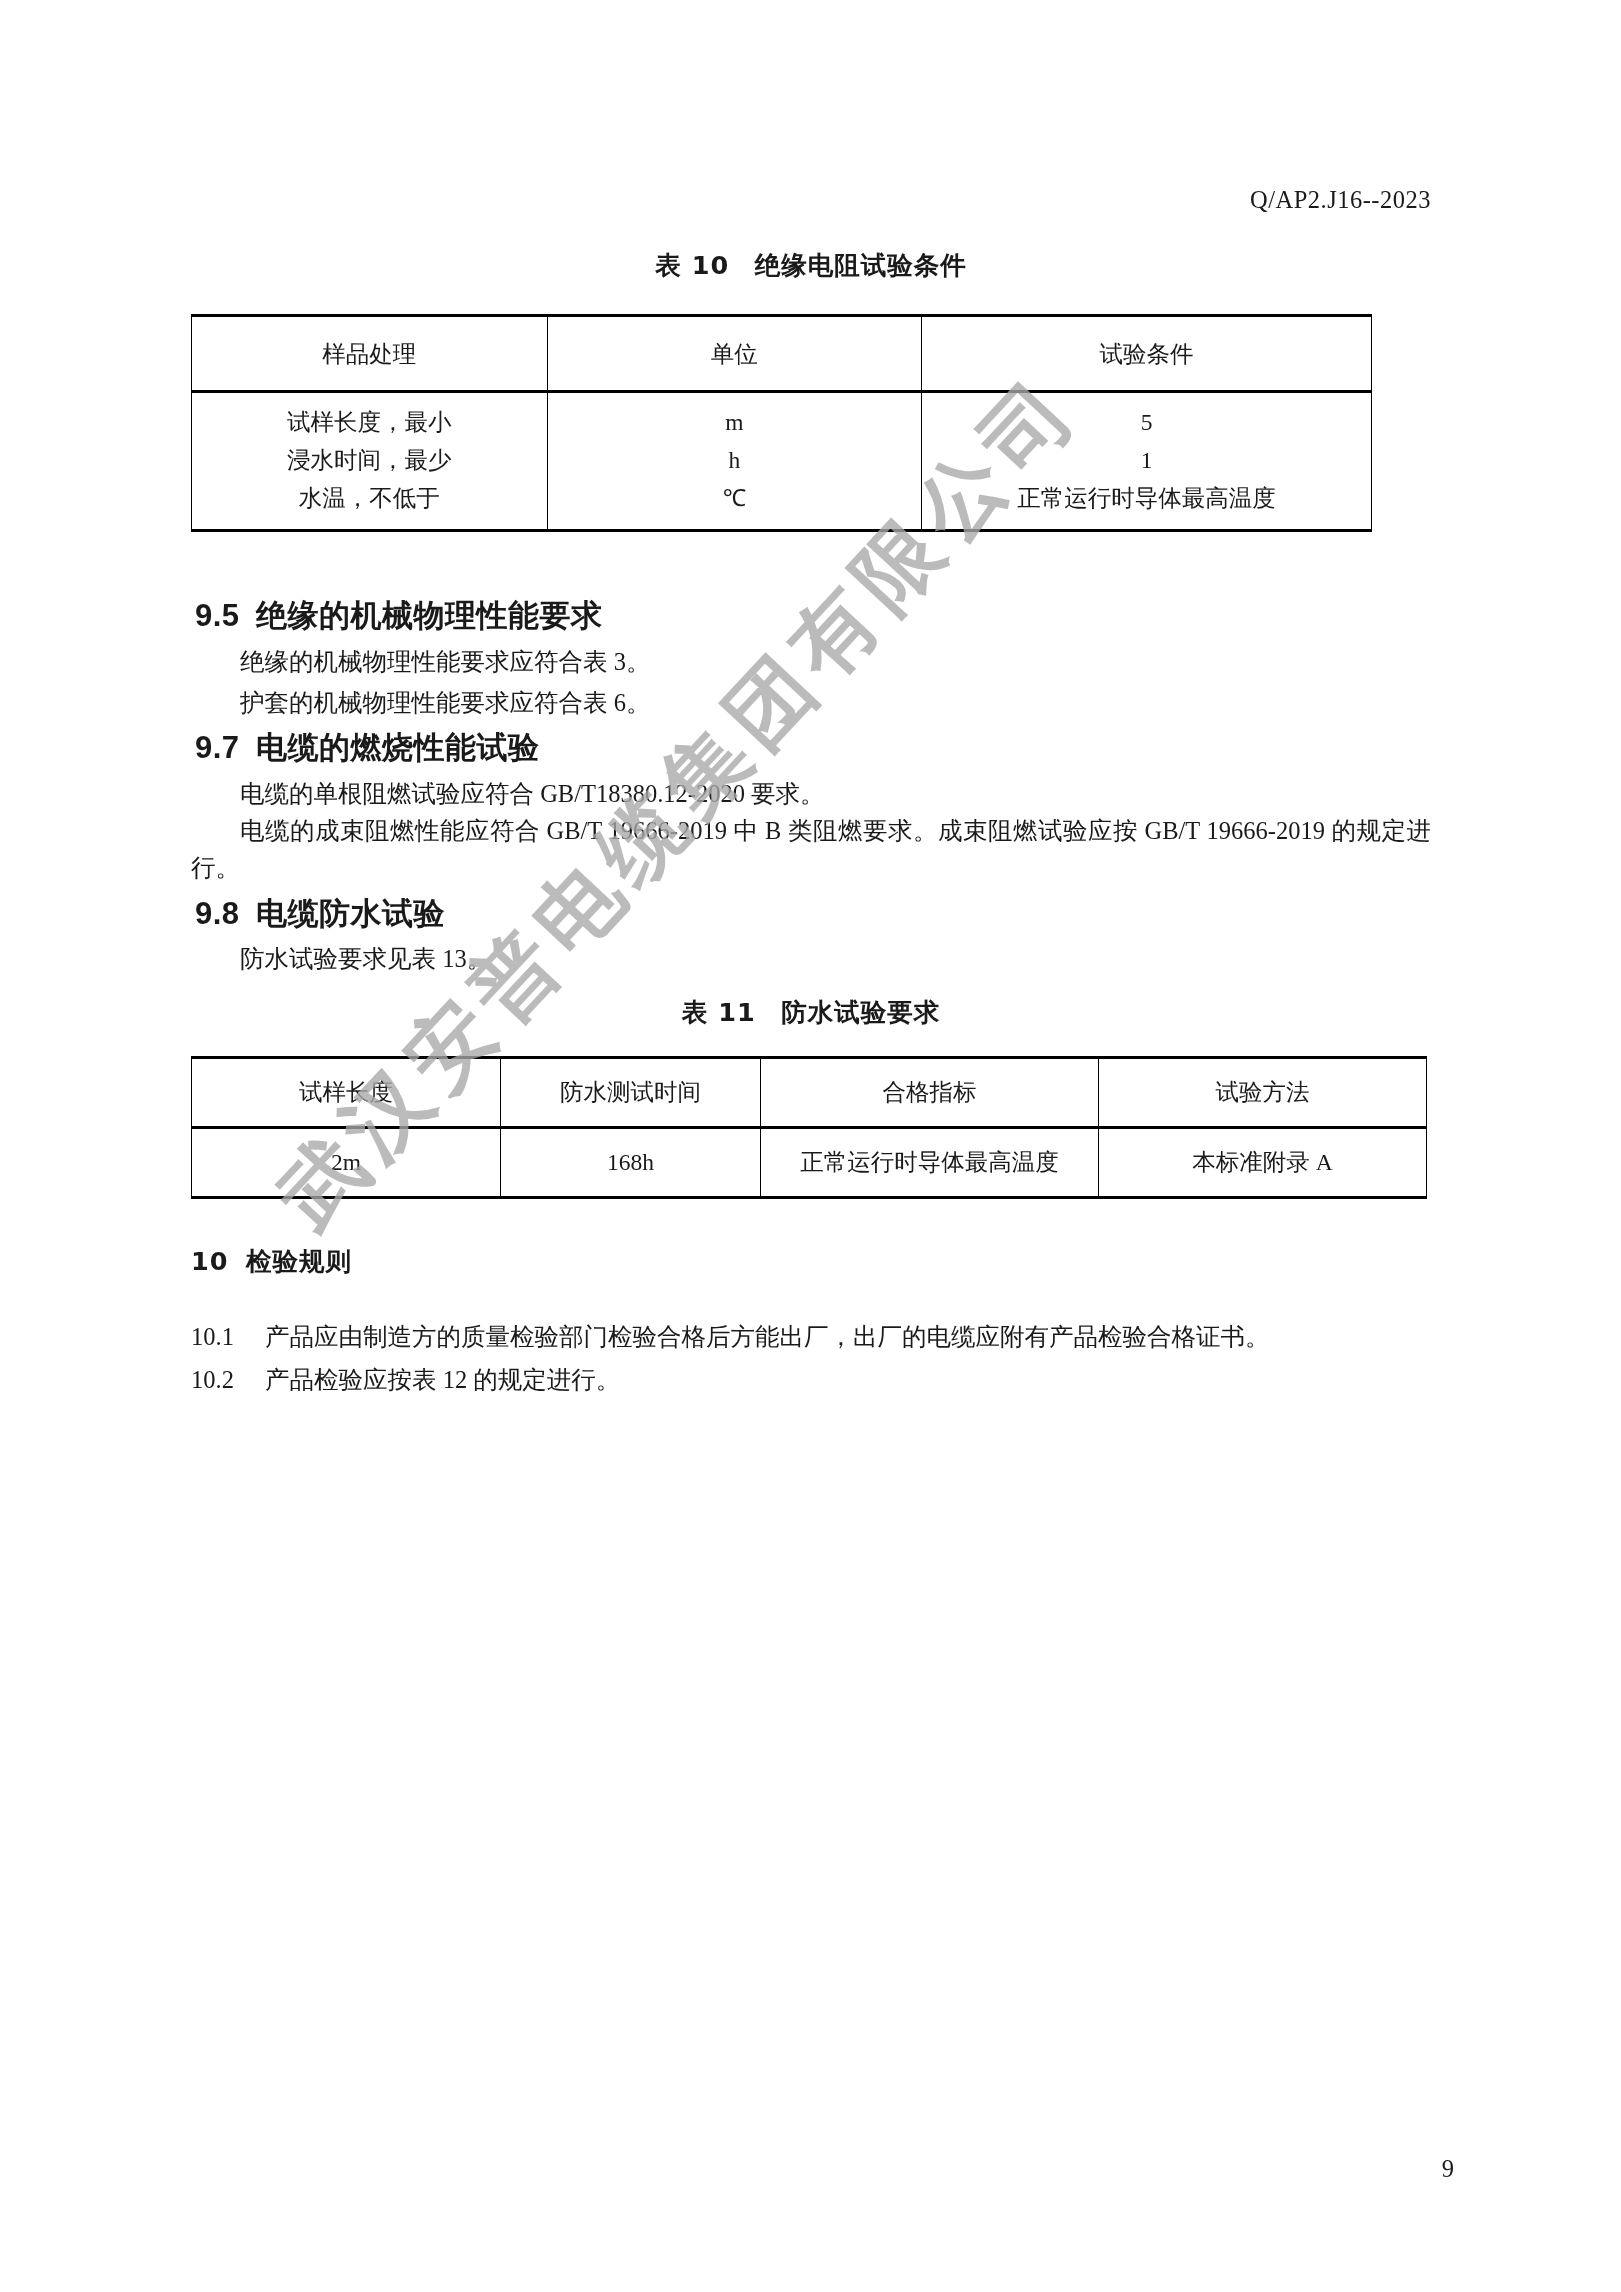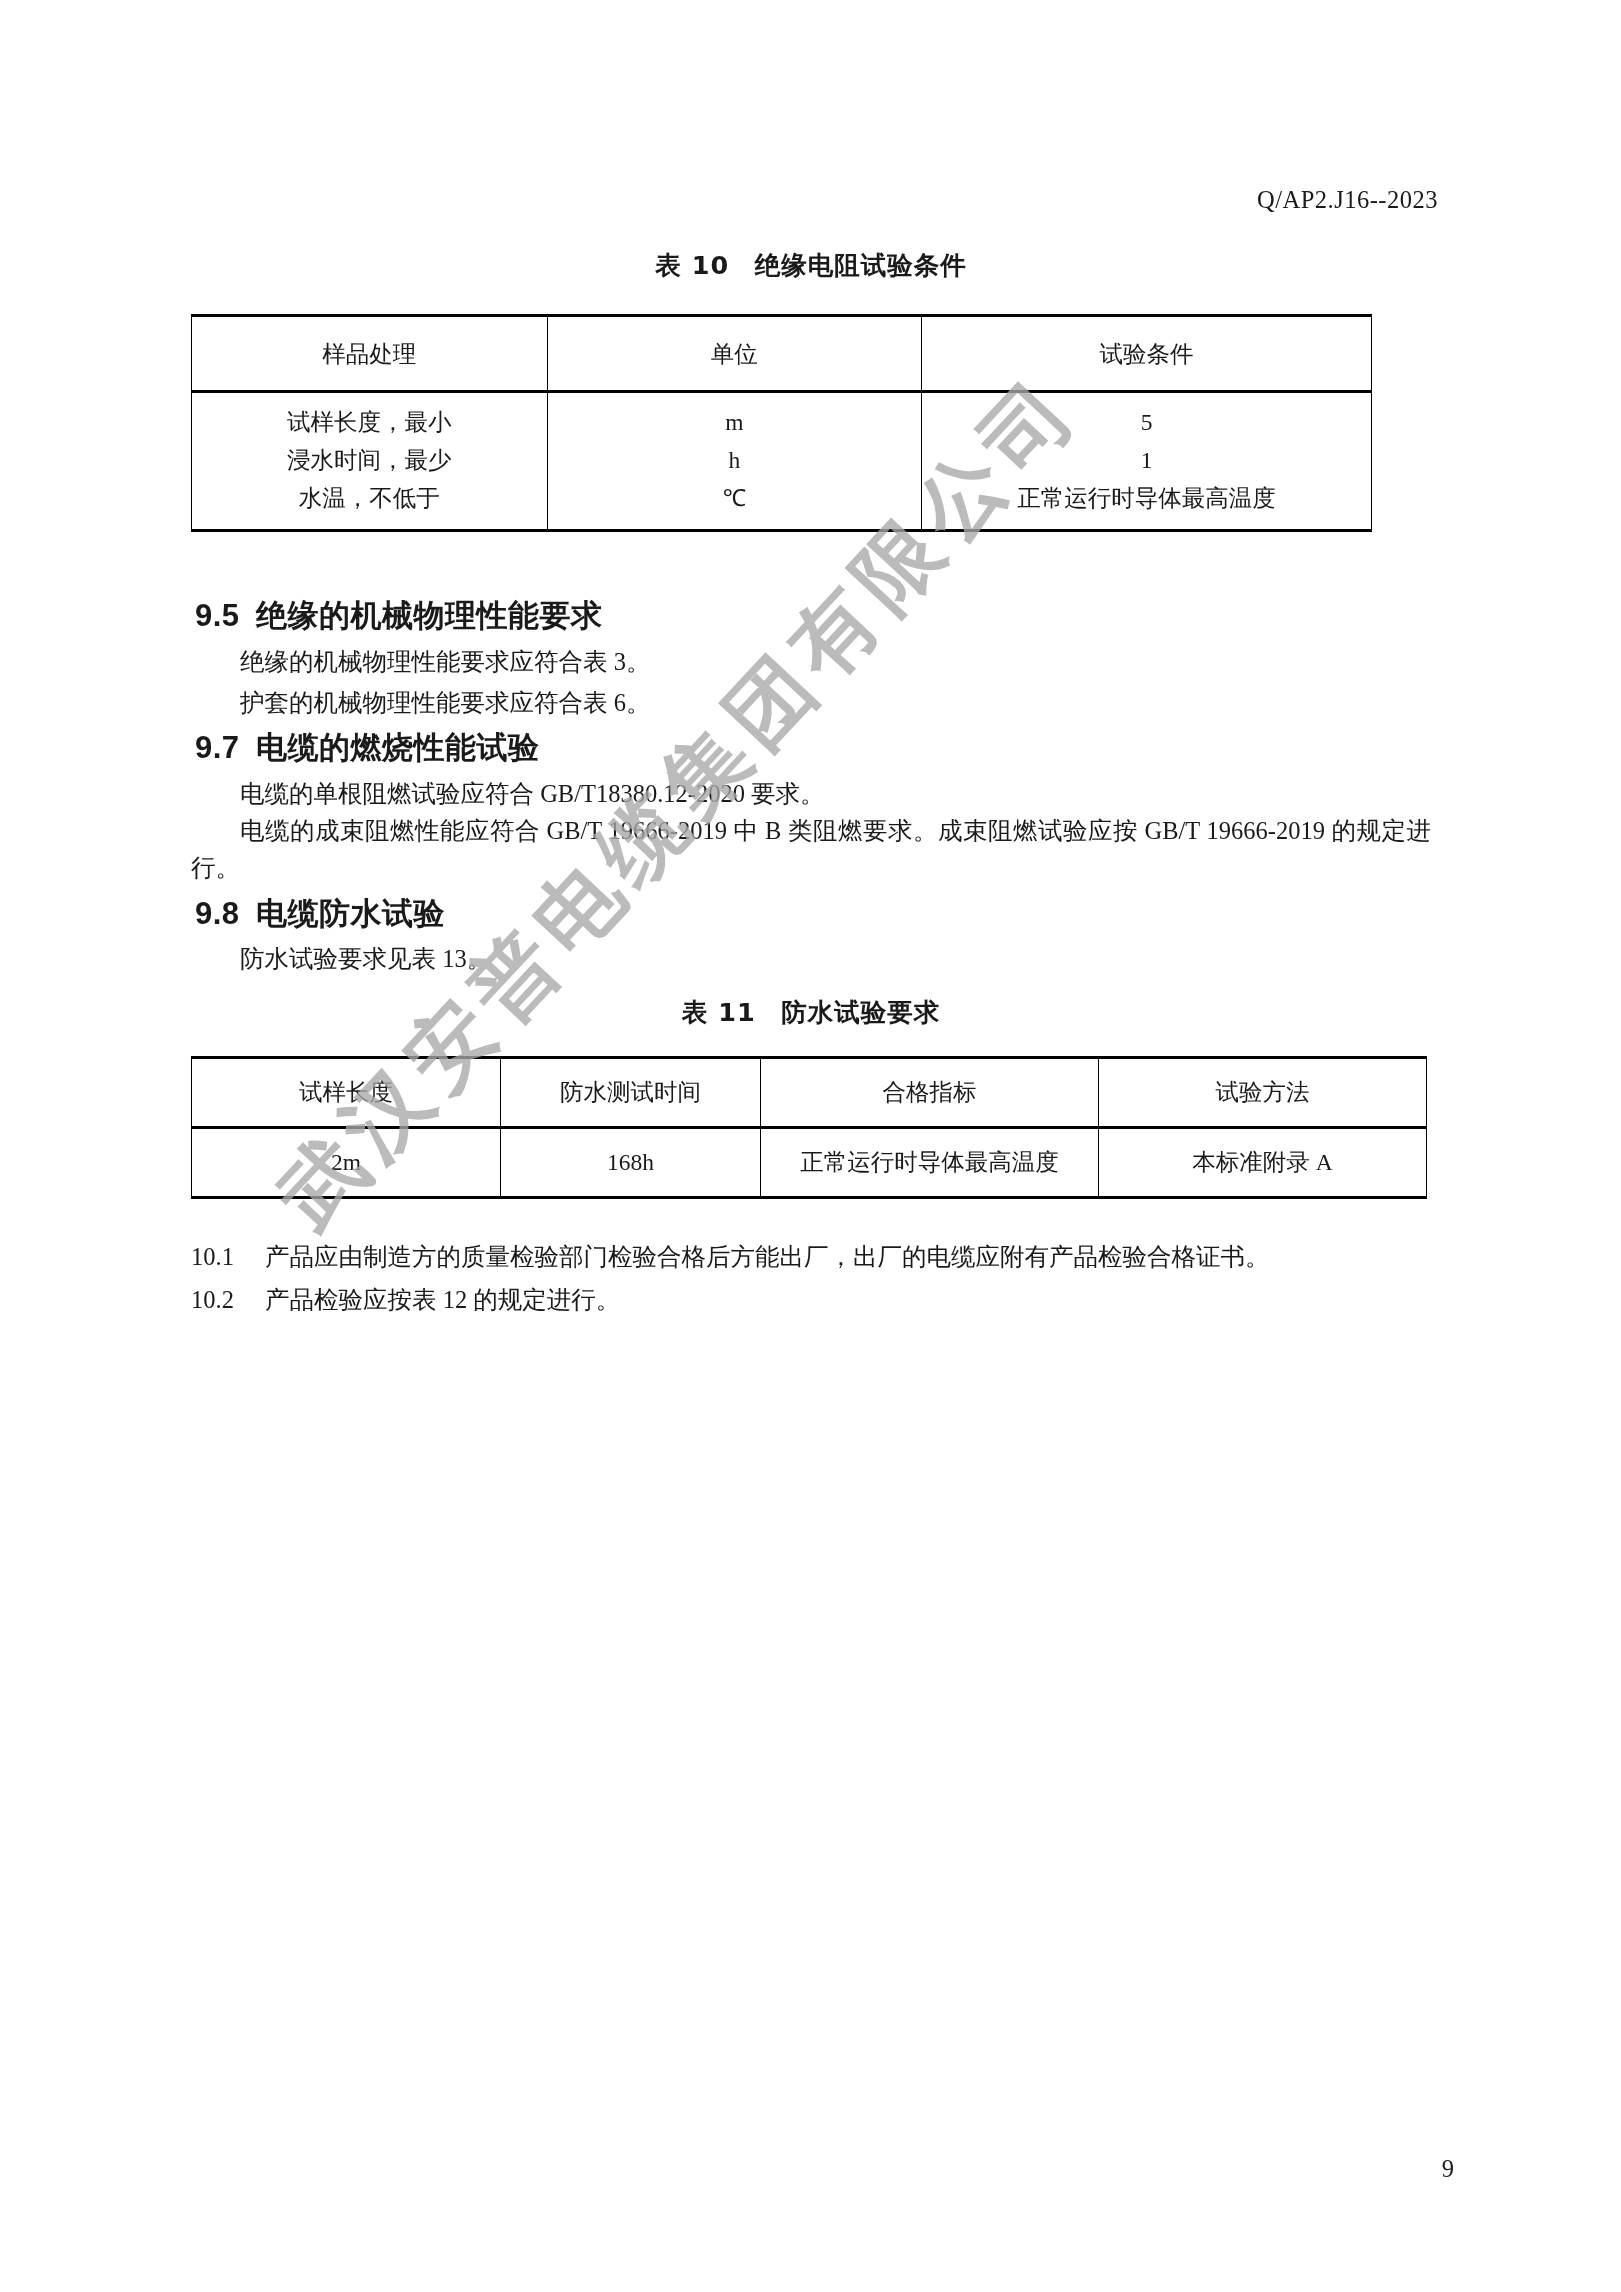--- a/index.html
+++ b/index.html
@@ -36,21 +36,21 @@
     opacity: 0.78;
     white-space: nowrap;
     pointer-events: none;
     user-select: none;
     z-index: 5;
   }
 
   
   .doc-header {
     position: absolute;
-    left: 7px;
+    left: 0;
     top: 186px;
     width: 1431px;
     text-align: right;
     font-size: 24.5px;
     letter-spacing: 0.5px;
     font-family: "Liberation Serif", serif;
   }
 
   
   .content {
@@ -275,20 +275,23 @@
           <tr>
             <td>2m</td>
             <td>168h</td>
             <td>正常运行时导体最高温度</td>
             <td>本标准附录 A</td>
           </tr>
         </tbody>
       </table>
     </div>
 
+    <p class="sec10-head">
+      <span class="sec-num">10</span><span>检验规则</span>
+    </p>
 
     <div class="list10">
       <p class="numbered">
         <span class="n">10.1</span><span>产品应由制造方的质量检验部门检验合格后方能出厂，出厂的电缆应附有产品检验合格证书。</span>
       </p>
       <p class="numbered">
         <span class="n">10.2</span><span>产品检验应按表 12 的规定进行。</span>
       </p>
     </div>
 

